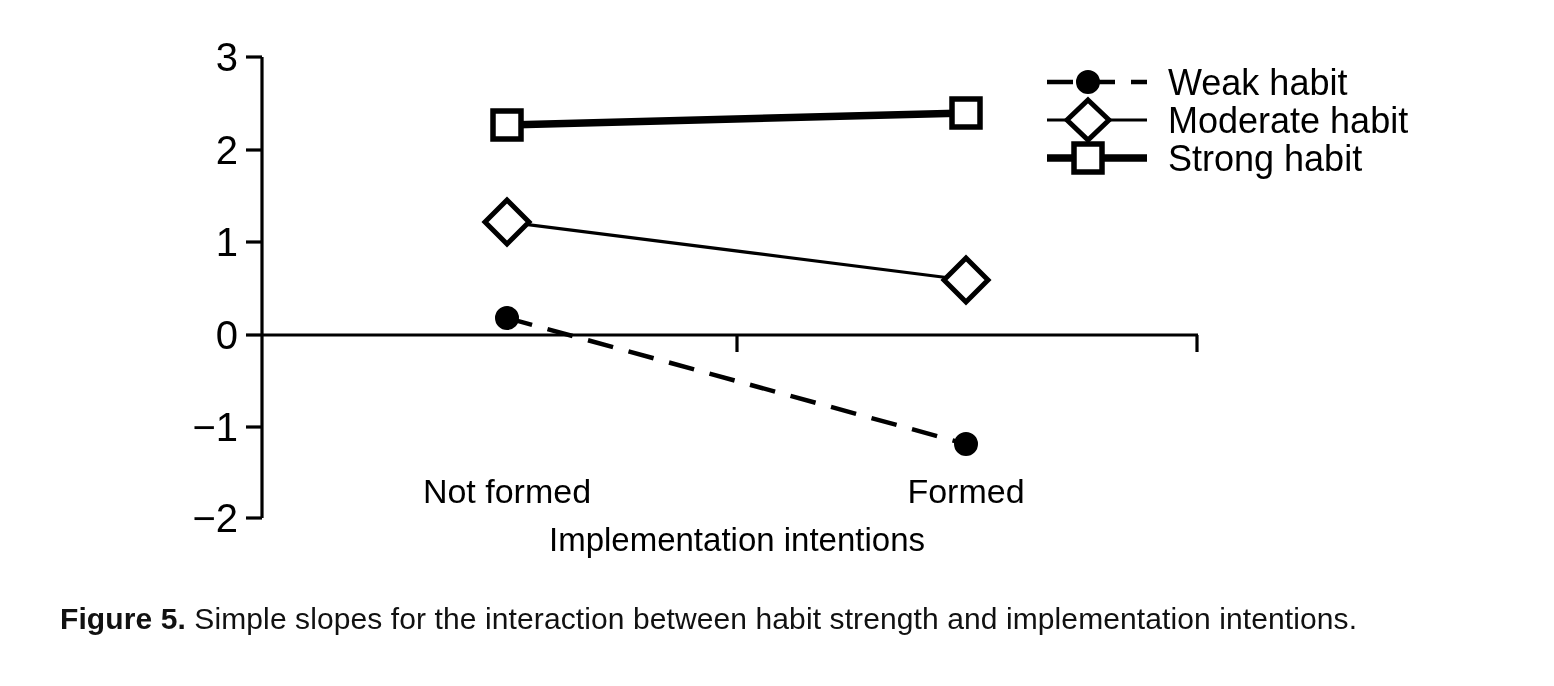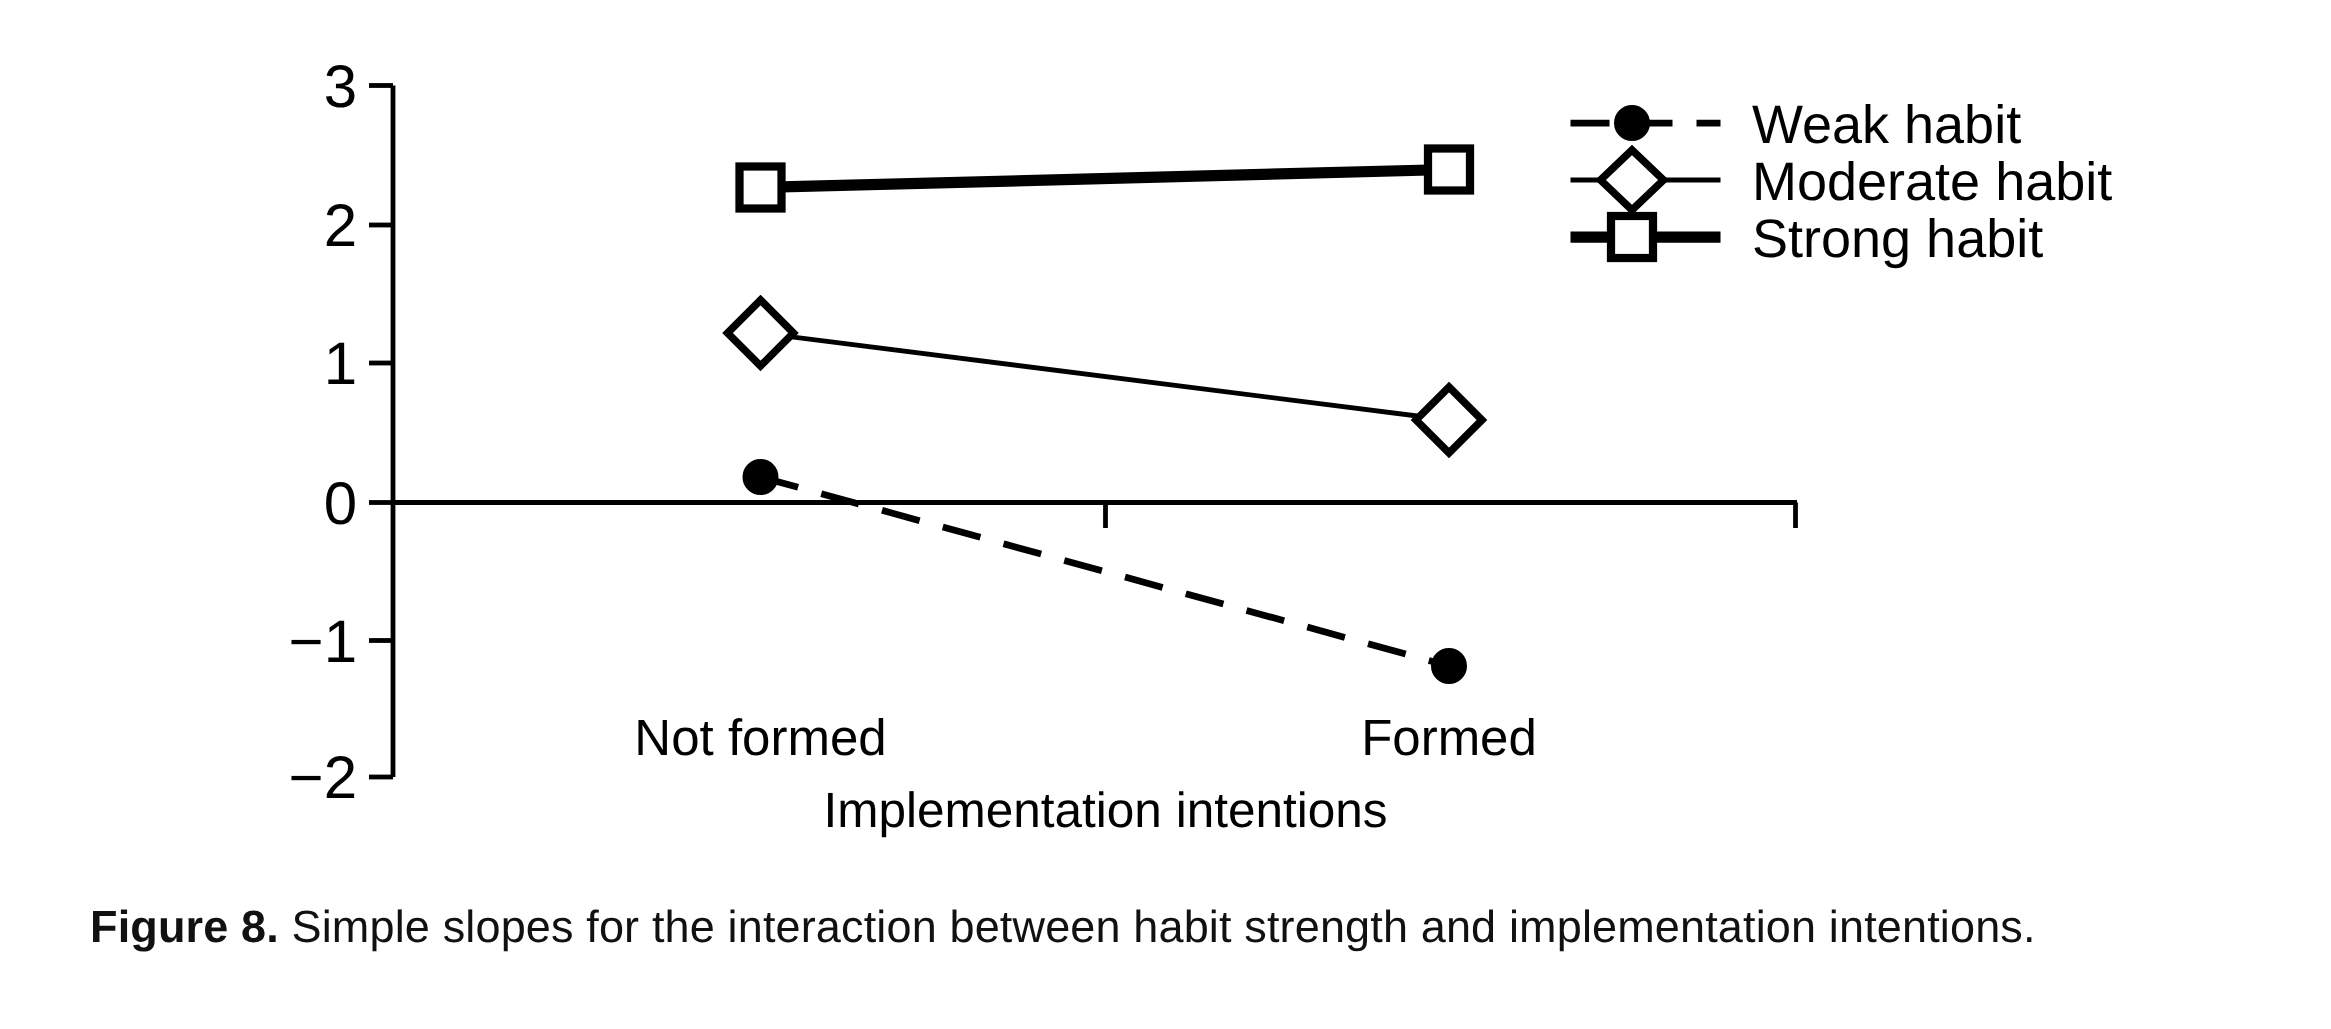--- a/index.html
+++ b/index.html
@@ -184,16 +184,16 @@
           <rect class="marker-square" x="1074" y="144" width="28" height="28"></rect>
           <text class="legend-label" x="1168" y="171">Strong habit</text>
         </g>
 
       </g>
 
     </svg>
   </div>
 
   <div id="caption">
-    <span class="cap-label">Figure 8.</span><span class="cap-text"> Simple slopes for the interaction between habit strength and implementation intentions.</span>
+    <span class="cap-label">Figure 5.</span><span class="cap-text"> Simple slopes for the interaction between habit strength and implementation intentions.</span>
   </div>
 
 </div>
 
 </body></html>

